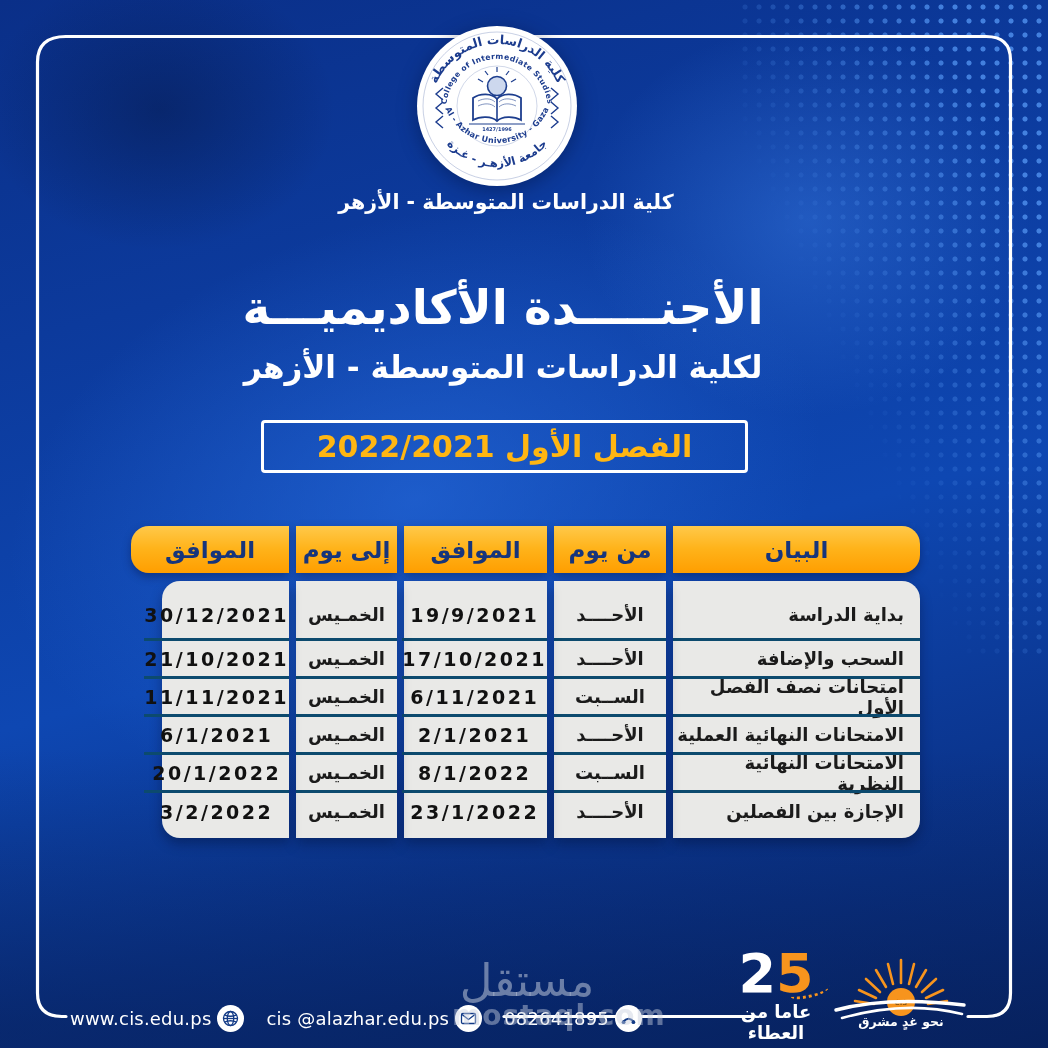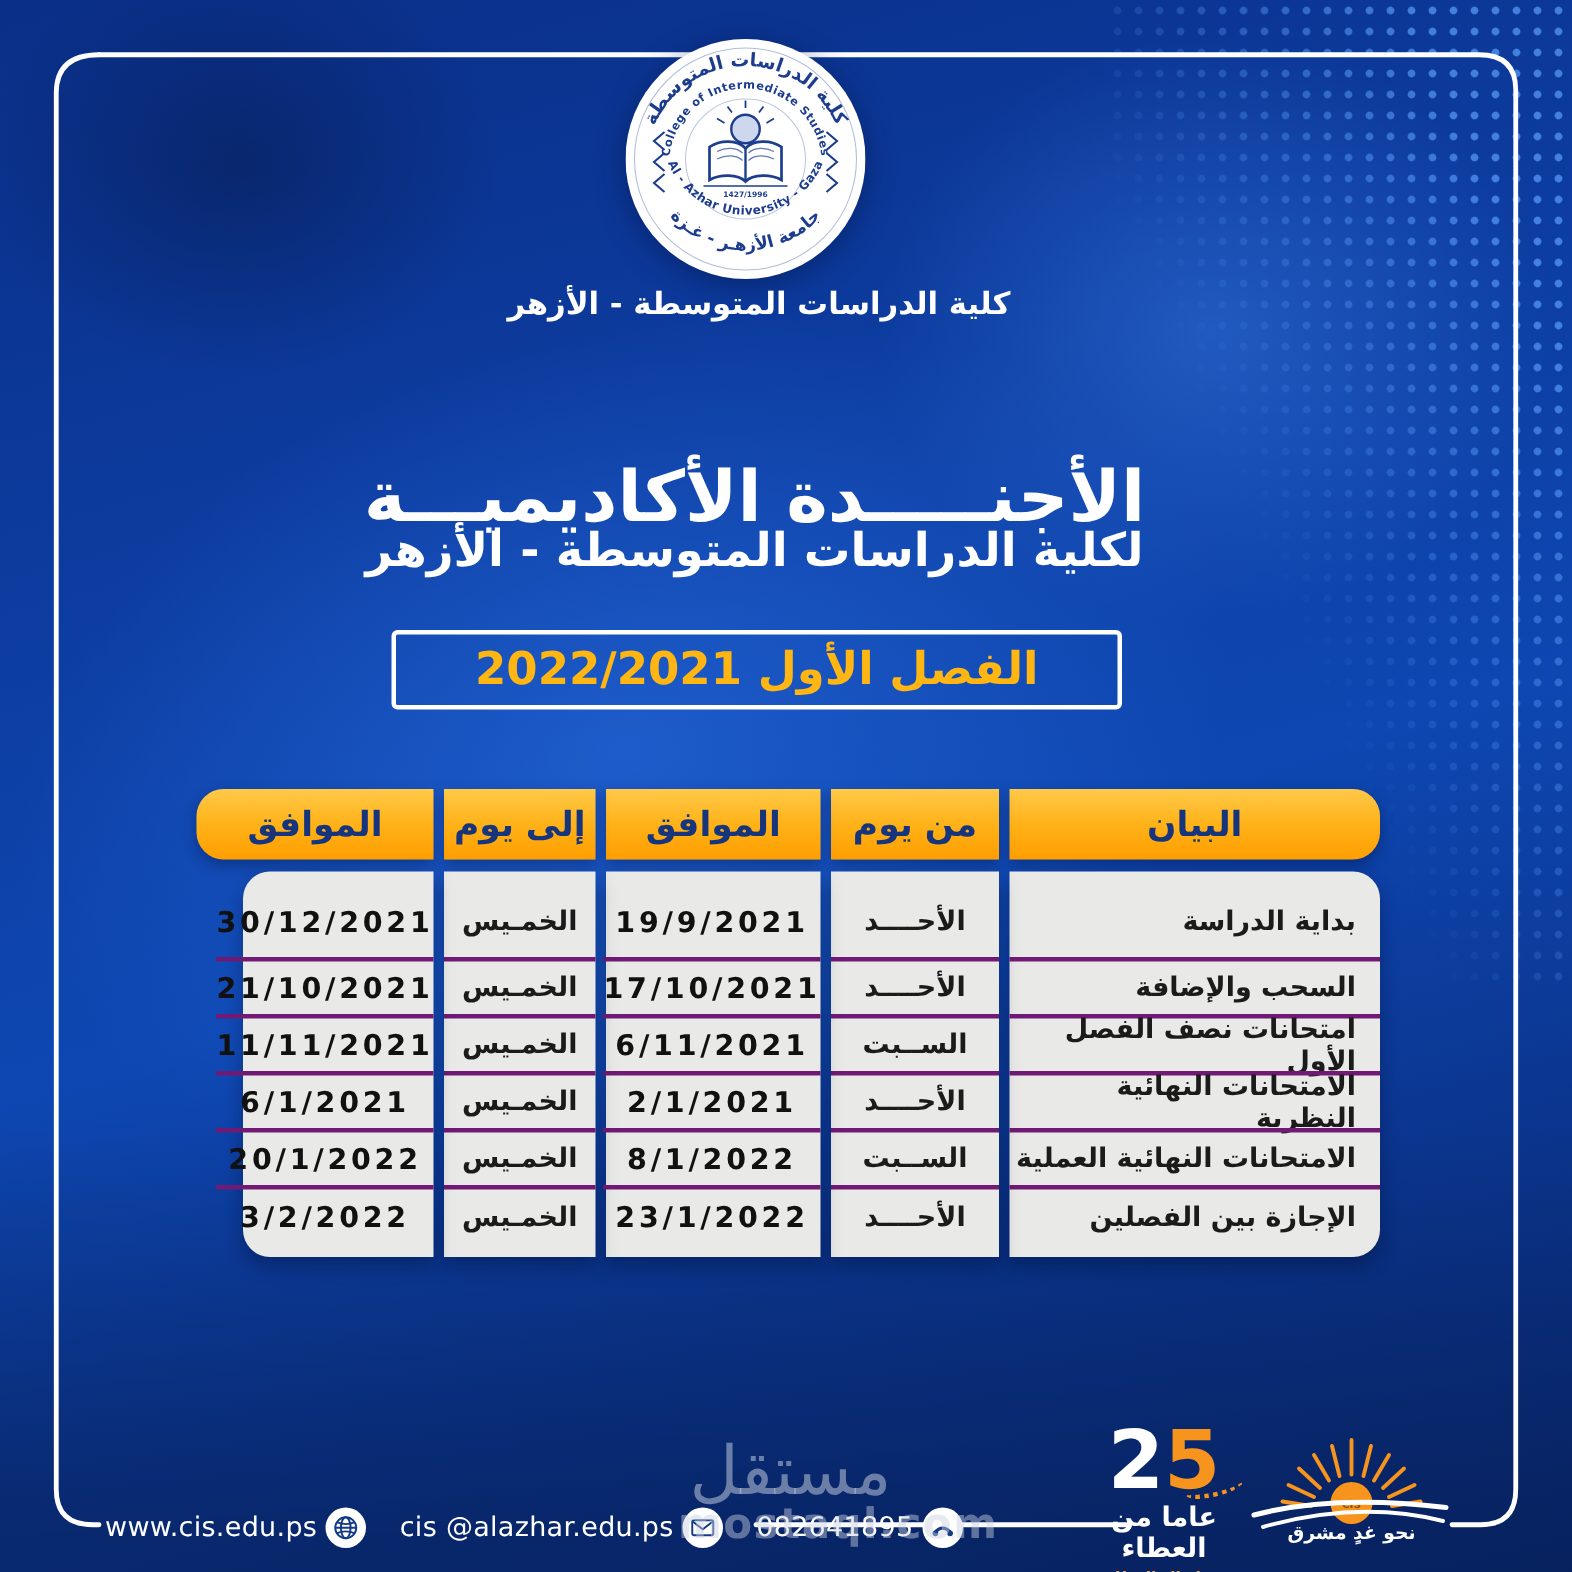--- a/index.html
+++ b/index.html
@@ -26,21 +26,21 @@
     mask-image:linear-gradient(247deg,#000 18%,transparent 62%);}
   .frame-svg{position:absolute;left:0;top:0;z-index:2;}
 
   
   .seal{position:absolute;left:417px;top:26px;width:160px;height:160px;z-index:3;
     filter:drop-shadow(0 4px 10px rgba(0,15,60,.45));}
   .seal-caption{position:absolute;left:306px;top:190px;width:400px;z-index:3;
     text-align:center;color:#fff;font-size:20.5px;font-weight:700;direction:rtl;}
 
   .title{position:absolute;left:0;top:281px;width:1006px;z-index:3;text-align:center;
-    color:#fff;font-size:47px;font-weight:700;direction:rtl;line-height:1.15;margin-top:24px;}
+    color:#fff;font-size:47px;font-weight:700;direction:rtl;line-height:1.15;}
   .subtitle{position:absolute;left:0;top:349px;width:1006px;z-index:3;text-align:center;
     color:#fff;font-size:31px;font-weight:700;direction:rtl;}
   .semester{position:absolute;left:261px;top:420px;width:487px;height:53px;z-index:3;
     border:3px solid #fff;border-radius:4px;display:flex;align-items:center;justify-content:center;
     color:#FFB612;font-size:30px;font-weight:700;direction:rtl;}
 
   
   .agenda{position:absolute;left:131px;top:526px;width:789px;z-index:3;direction:rtl;}
   .agenda-head{display:grid;grid-template-columns:247px 112px 143px 101px 158px;gap:7px;height:47px;}
   .hcell{background:linear-gradient(180deg,#FFC94A 0%,#FFB31A 48%,#FF9E00 100%);
@@ -48,21 +48,21 @@
     box-shadow:0 4px 9px rgba(2,12,48,.35);}
   .hcell.end-right{border-radius:0 18px 18px 0;}
   .hcell.end-left{border-radius:18px 0 0 18px;}
   .agenda-body{display:grid;grid-template-columns:247px 112px 143px 101px 158px;gap:7px;margin-top:8px;}
   .bcol{background:#E9E9E7;box-shadow:0 6px 12px rgba(2,12,48,.38);display:grid;
     grid-template-rows:57px 38px 38px 38px 38px 48px;}
   .bcol.end-right{border-radius:0 18px 18px 0;}
   .bcol.end-left{border-radius:18px 0 0 18px;margin-left:31px;}
   .cell{display:flex;align-items:center;justify-content:center;color:#1b1b1b;
     font-size:18px;font-weight:700;}
-  .cell + .cell{border-top:3px solid #701a75;}
+  .cell + .cell{border-top:3px solid #0c4a6e;}
   .bcol .cell:first-child{padding-top:10px;}
   .bcol .cell:last-child{padding-bottom:8px;}
   .col-statement .cell{justify-content:flex-start;padding-right:16px;font-size:18px;}
   .date{direction:ltr;letter-spacing:2.5px;font-size:19px;color:#111;}
 
   
   .footer{position:absolute;left:70px;top:1000px;height:36px;z-index:4;display:flex;align-items:center;gap:6px;color:#fff;font-size:18px;font-weight:400;}
   .f-text{white-space:nowrap;letter-spacing:.2px;}
   .f-icon{width:27px;height:27px;border-radius:50%;background:#fff;display:flex;align-items:center;justify-content:center;flex:0 0 auto;}
   .f-gap{width:10px;}
@@ -163,22 +163,22 @@
       <div class="hcell">من يوم</div>
       <div class="hcell">الموافق</div>
       <div class="hcell">إلى يوم</div>
       <div class="hcell end-left">الموافق</div>
     </div>
     <div class="agenda-body">
       <div class="bcol end-right col-statement">
         <div class="cell">بداية الدراسة</div>
         <div class="cell">السحب والإضافة</div>
         <div class="cell">امتحانات نصف الفصل الأول</div>
+        <div class="cell">الامتحانات النهائية العملية</div>
         <div class="cell">الامتحانات النهائية النظرية</div>
-        <div class="cell">الامتحانات النهائية العملية</div>
         <div class="cell">الإجازة بين الفصلين</div>
       </div>
       <div class="bcol">
         <div class="cell">الأحــــد</div>
         <div class="cell">الأحــــد</div>
         <div class="cell">الســبت</div>
         <div class="cell">الأحــــد</div>
         <div class="cell">الســبت</div>
         <div class="cell">الأحــــد</div>
       </div>

